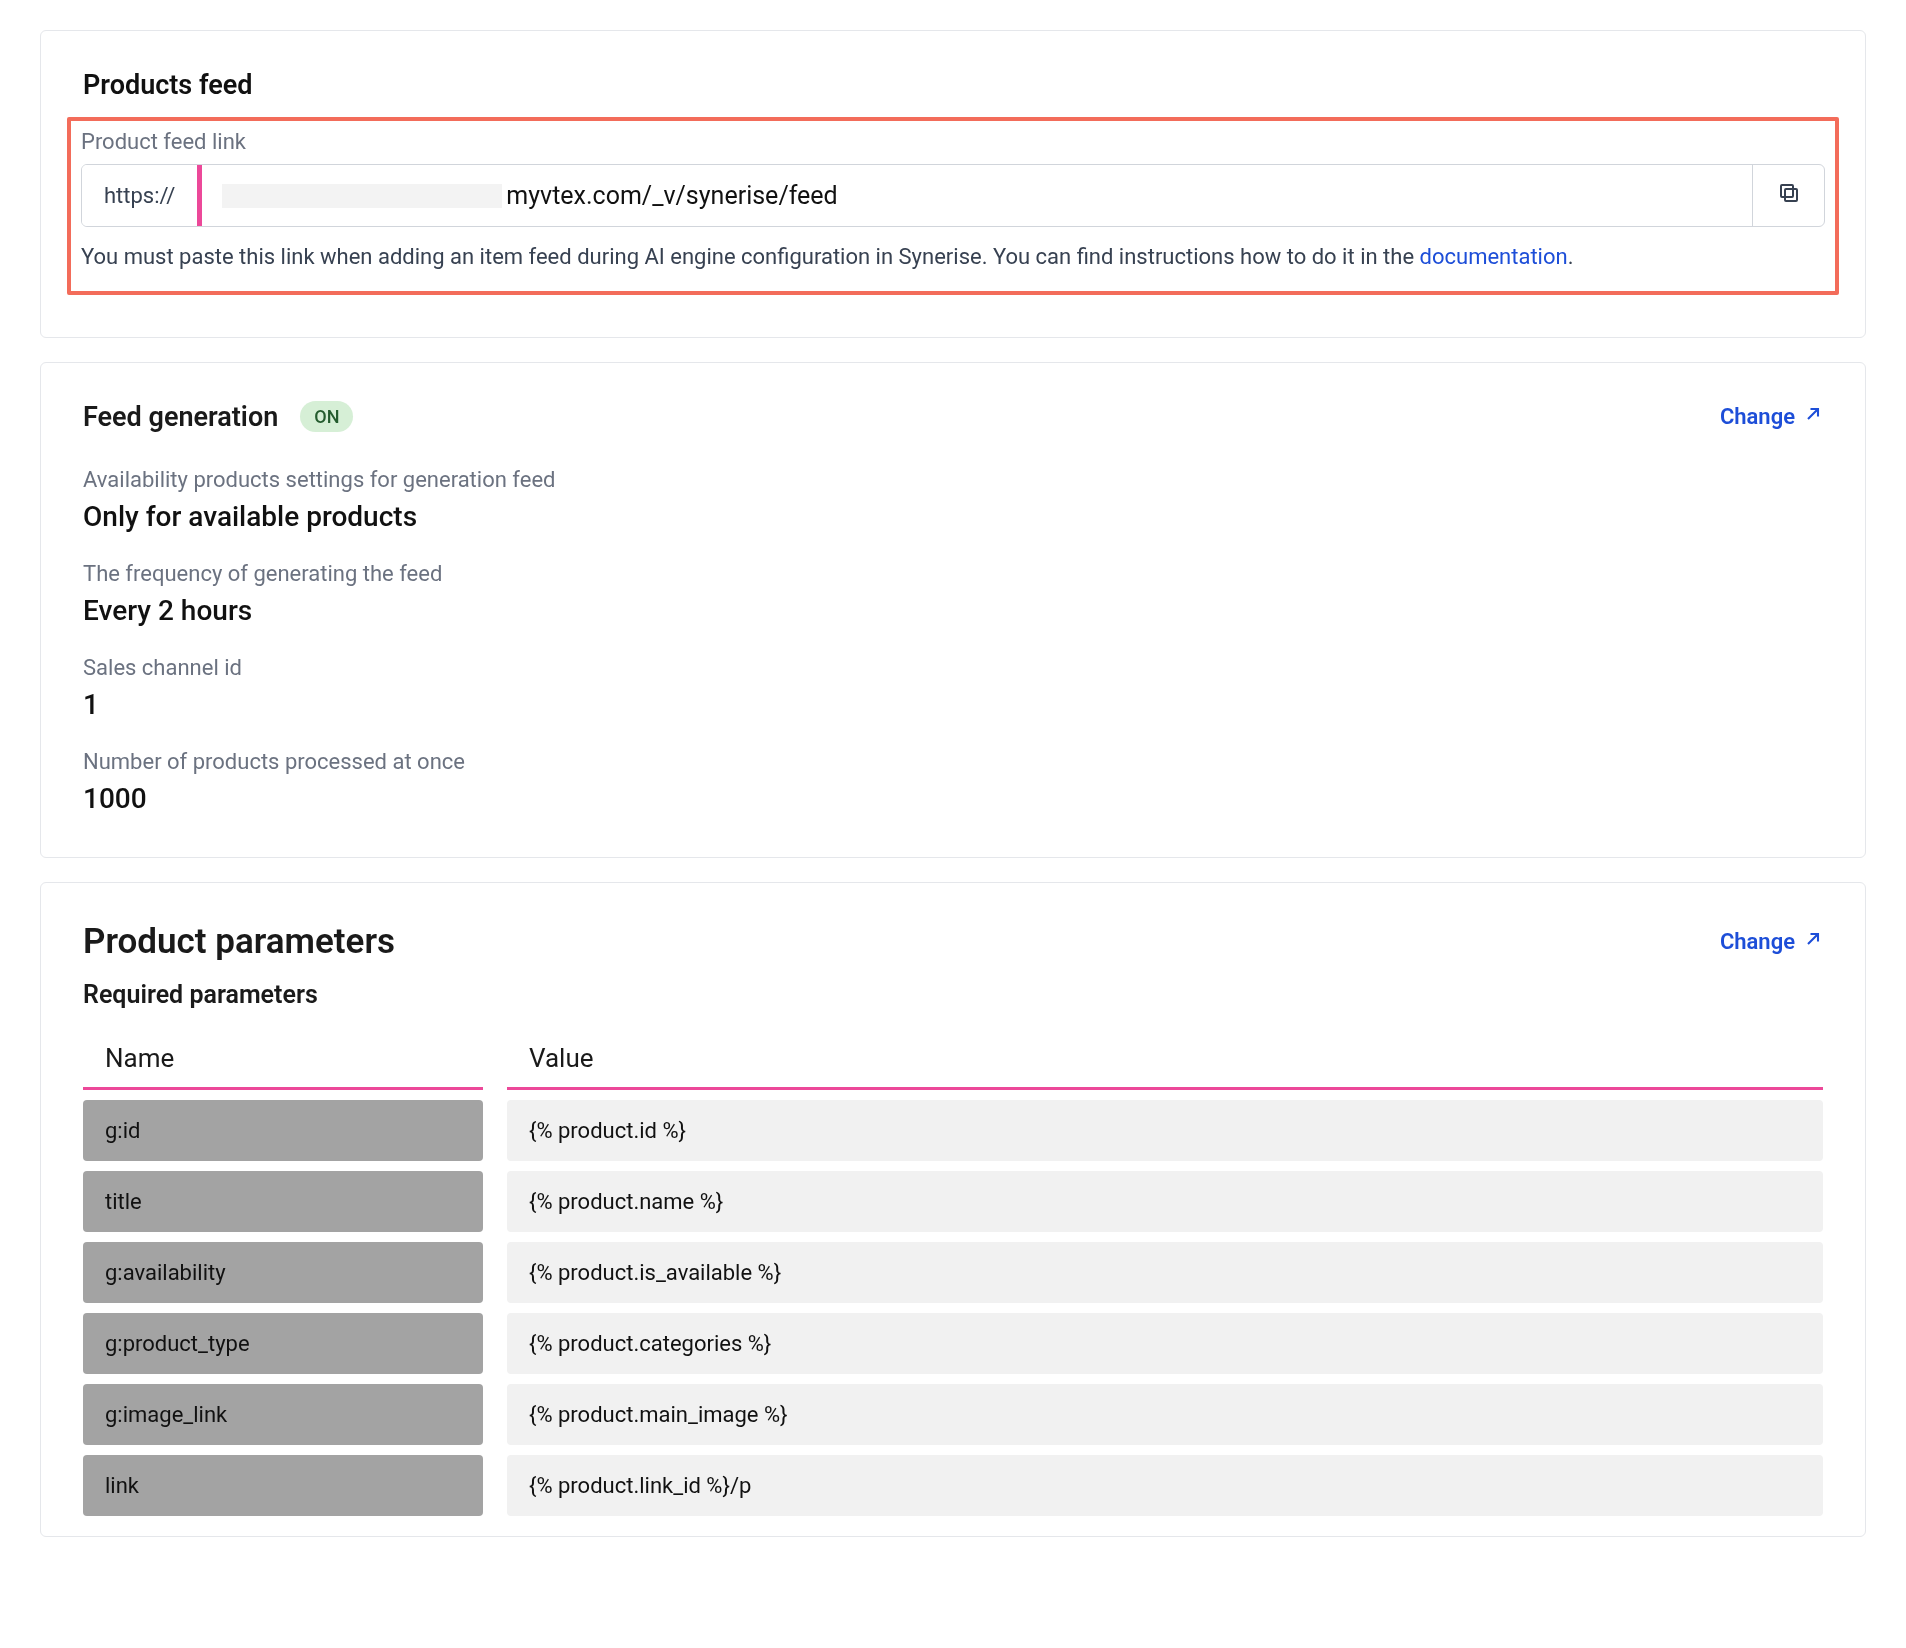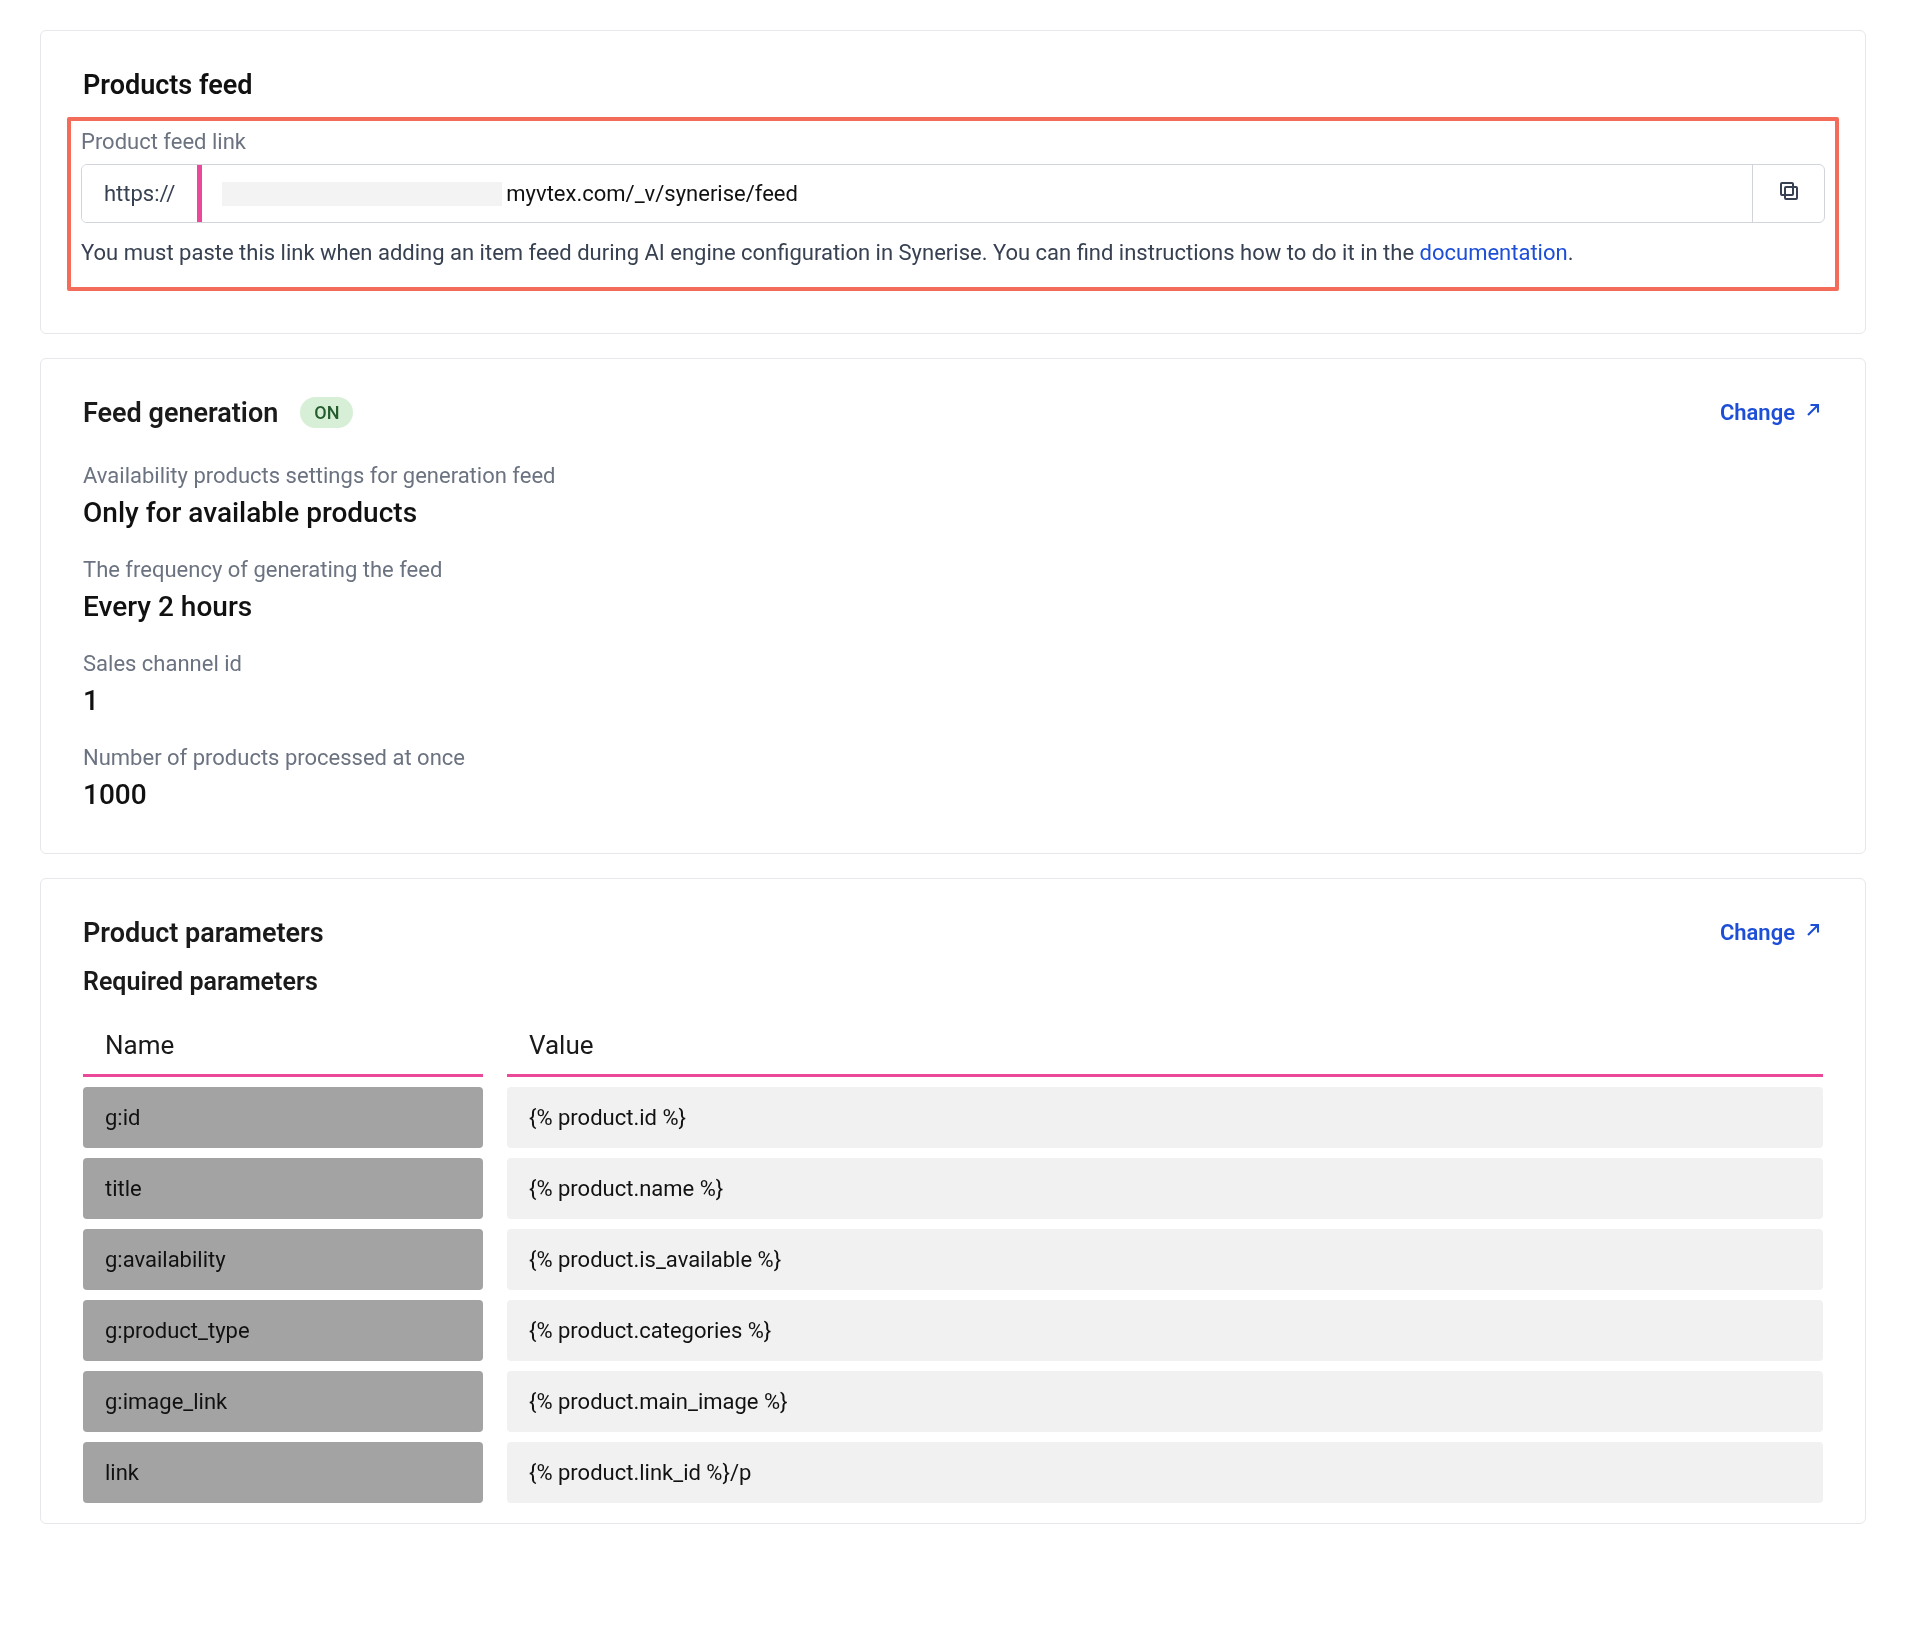--- a/index.html
+++ b/index.html
@@ -47,21 +47,21 @@
     border-right: 5px solid #ec4899;
     color: #374151;
     background: #fff;
     font-size: 22px;
     display:flex;
     align-items:center;
   }
   .input-main {
     flex: 1;
     padding: 16px 20px;
-    font-size: 22px;
+    font-size: 25px;
     color: #111;
     display:flex;
     align-items:center;
     gap:0;
   }
   .redact {
     display:inline-block;
     width: 280px;
     height: 24px;
     background: #f3f3f3;
@@ -199,21 +199,21 @@
     <div class="kv-value">1</div>
   </div>
   <div class="kv" style="margin-bottom:0">
     <div class="kv-label">Number of products processed at once</div>
     <div class="kv-value">1000</div>
   </div>
 </div>
 
 <div class="card" style="padding-bottom:20px">
   <div class="card-header-row" style="margin-bottom:18px">
-    <h2 style="font-weight:600;font-size:27px">Product parameters</h2>
+    <h2 style="font-weight:600;font-size:35px">Product parameters</h2>
     <a class="change-link">
       <span>Change</span>
       <span>
         <svg viewBox="0 0 24 24" fill="none" stroke-width="2.5">
             <path d="M6 18L18 6M9 6h9v9"></path>
           </svg>
       </span>
     </a>
   </div>
 

